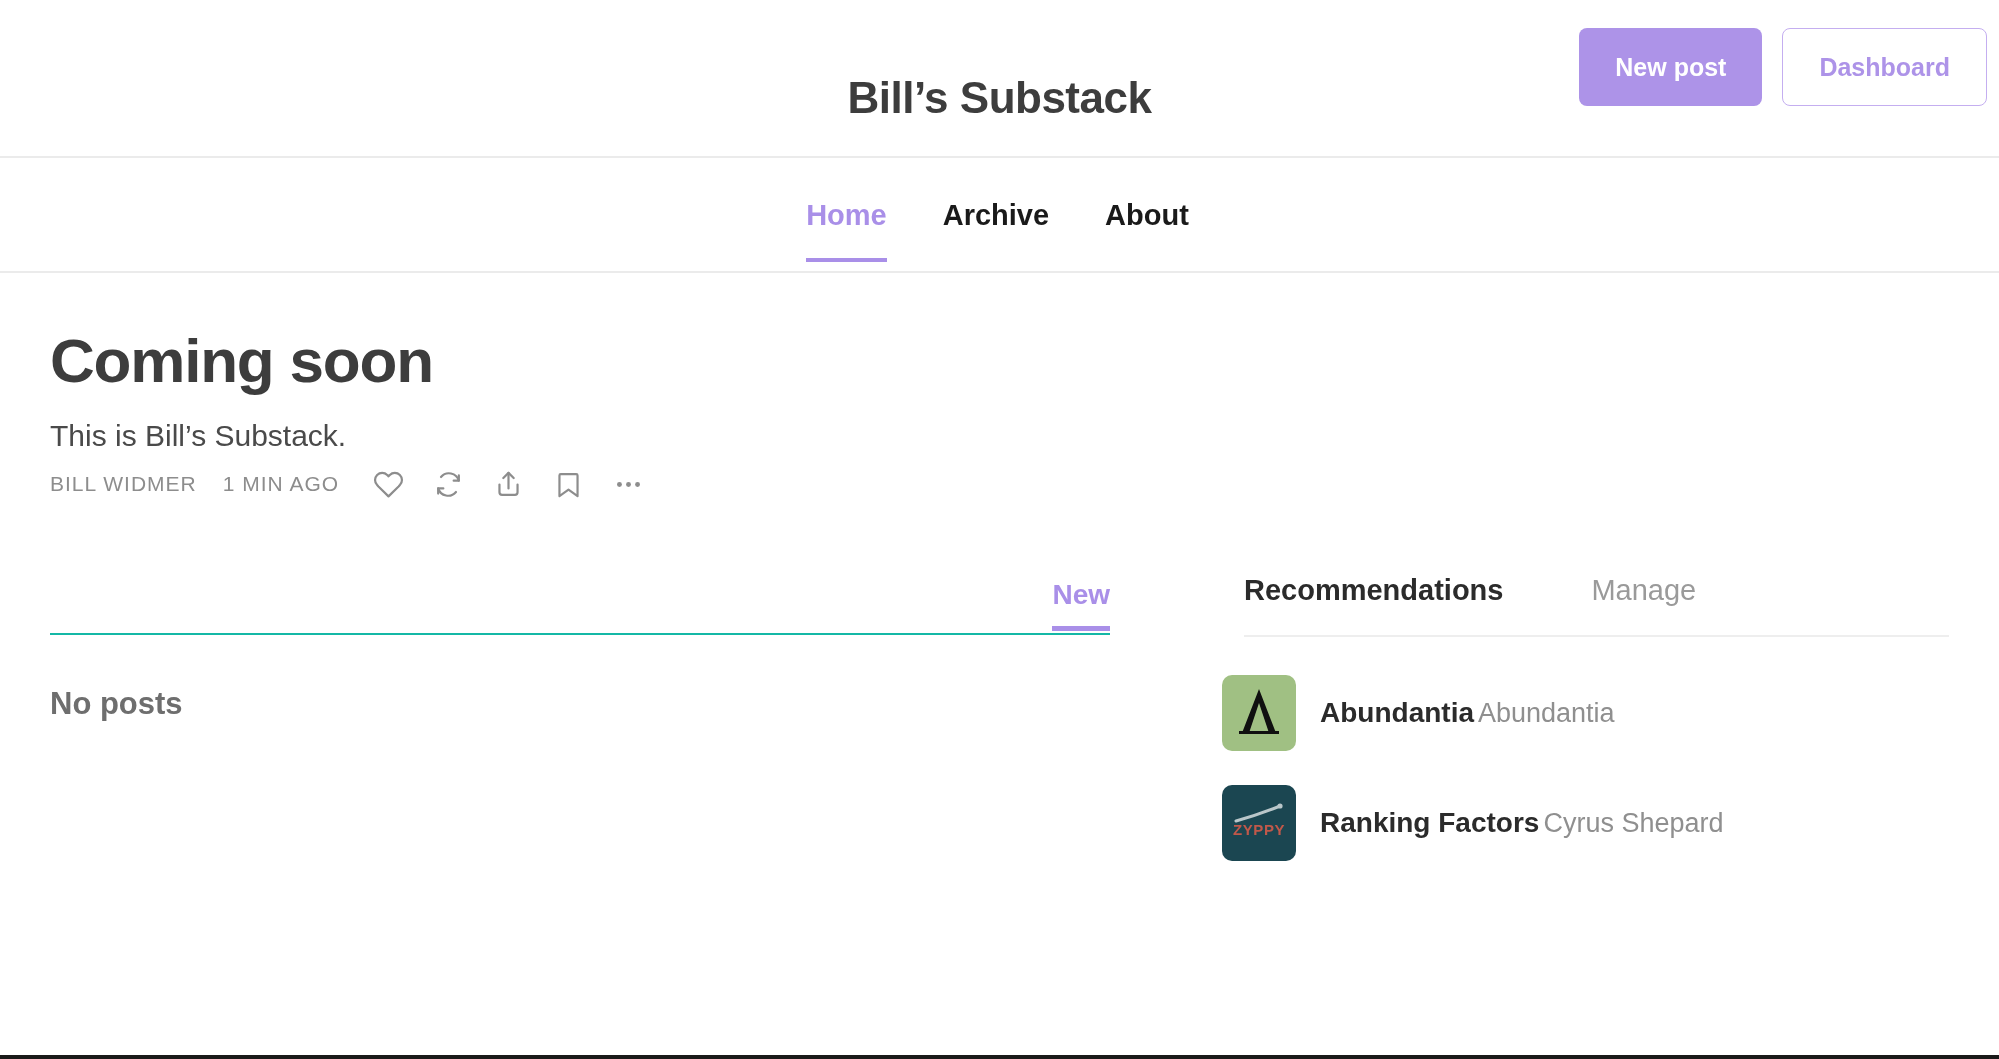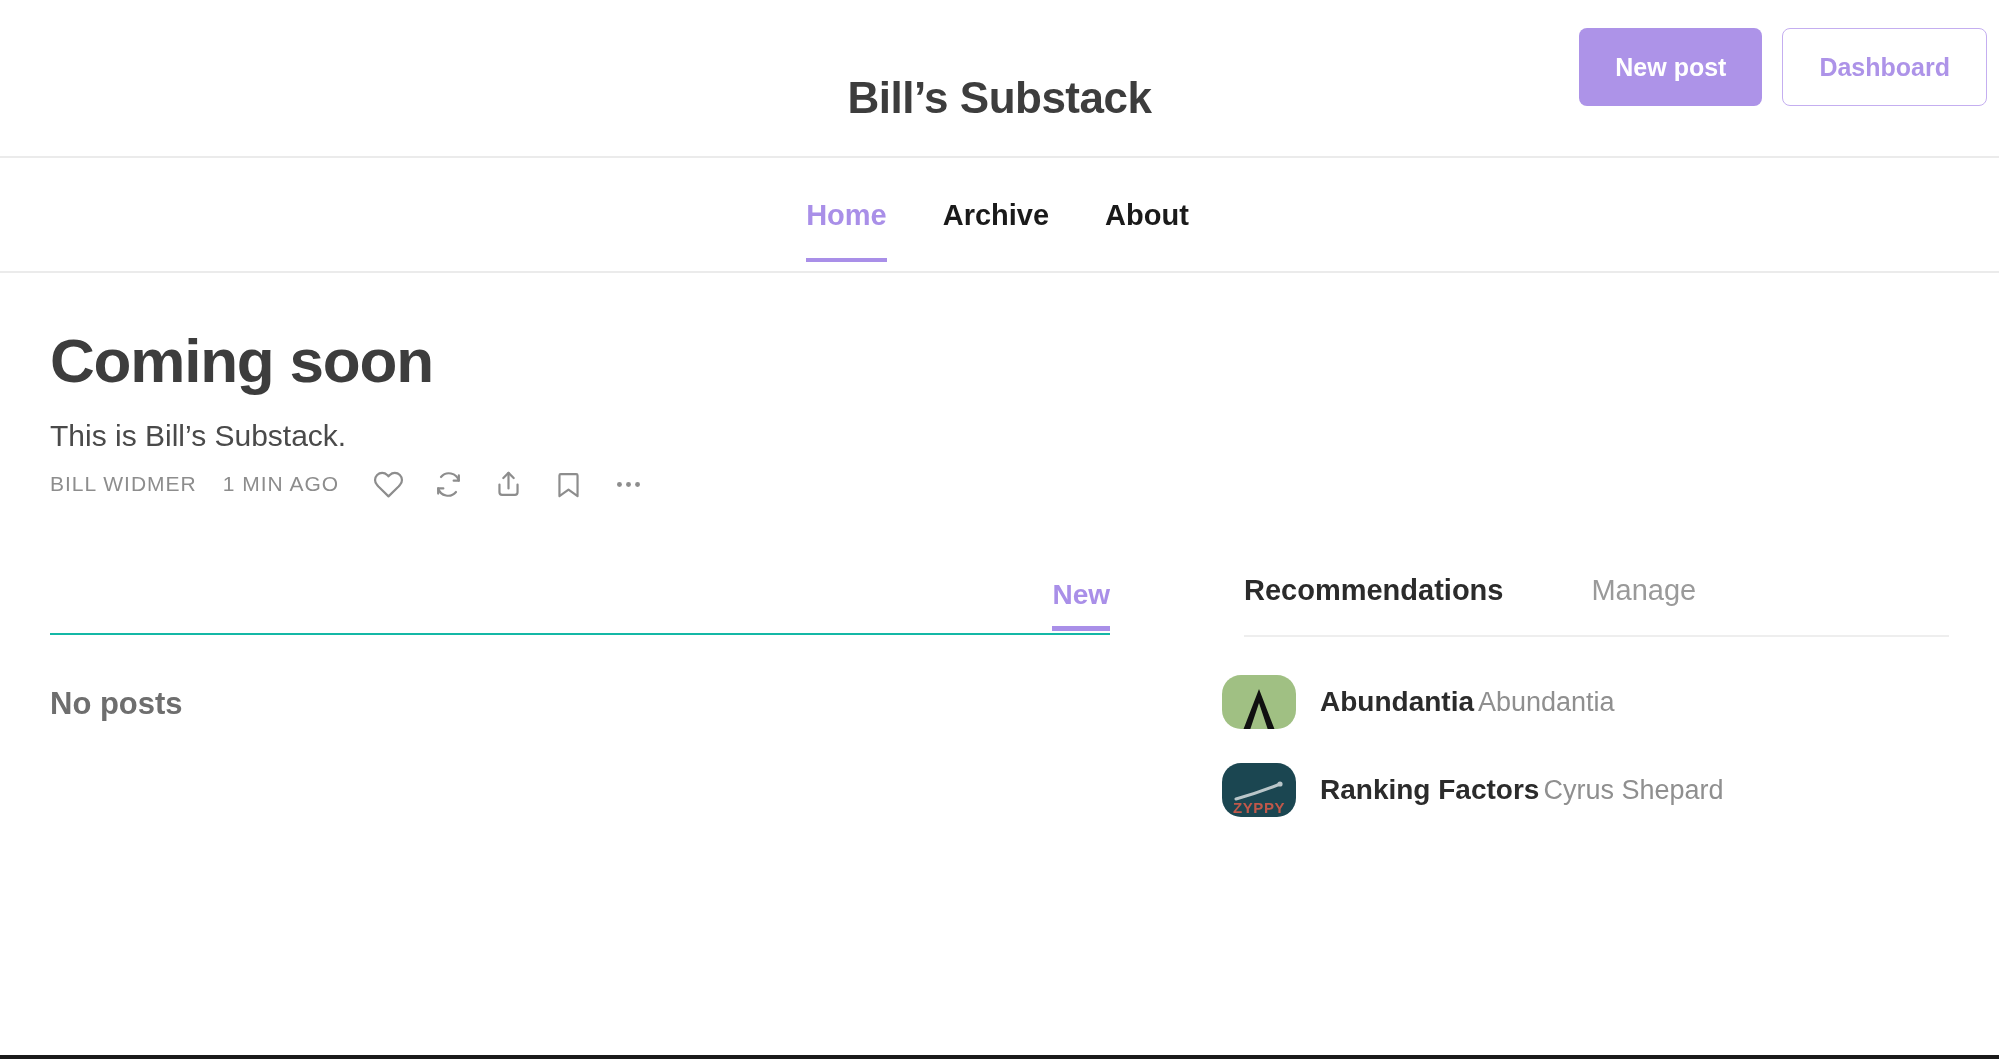--- a/index.html
+++ b/index.html
@@ -272,22 +272,22 @@
   .rec-item {
     display: flex;
     align-items: center;
     gap: 24px;
     margin-bottom: 34px;
     cursor: pointer;
   }
 
   .rec-avatar {
     width: 74px;
-    height: 54px;
-    border-radius: 19px;
+    height: 76px;
+    border-radius: 10px;
     flex: 0 0 74px;
     overflow: hidden;
     position: relative;
     text-decoration: underline;
   }
 
   .rec-text { display: flex; gap: 4px; }
 
   .rec-name {
     font-size: 28px;

